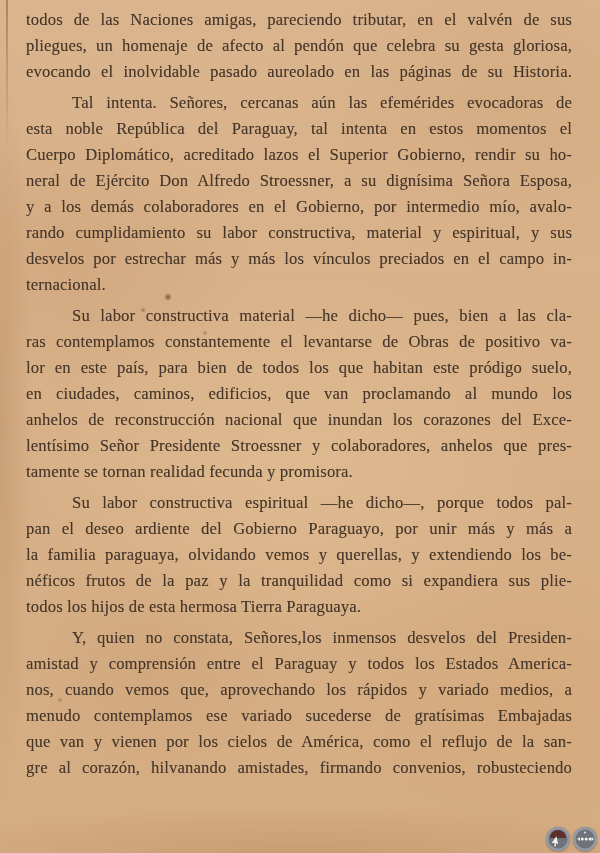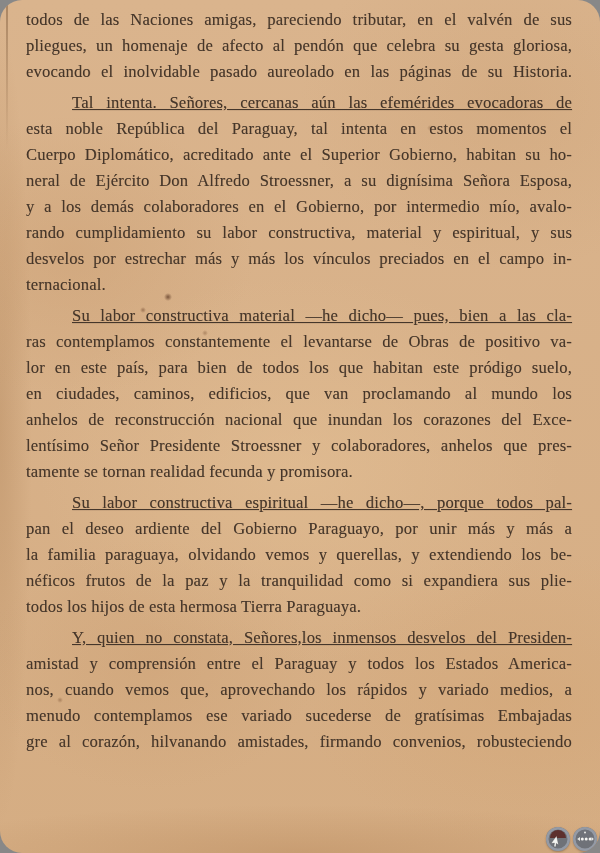--- a/index.html
+++ b/index.html
@@ -18,21 +18,20 @@
       radial-gradient(circle 2px at 60px 700px, rgba(120,80,50,0.45), transparent 3px),
       radial-gradient(circle 2px at 430px 128px, rgba(120,80,50,0.35), transparent 3px),
       radial-gradient(ellipse 260px 200px at 12% 30%, rgba(196,150,105,0.32), transparent 70%),
       radial-gradient(ellipse 300px 240px at 85% 12%, rgba(199,155,110,0.28), transparent 70%),
       radial-gradient(ellipse 350px 260px at 50% 55%, rgba(233,199,155,0.40), transparent 75%),
       radial-gradient(ellipse 240px 180px at 25% 78%, rgba(198,152,106,0.28), transparent 70%),
       radial-gradient(ellipse 300px 200px at 88% 82%, rgba(209,160,108,0.32), transparent 75%),
       radial-gradient(ellipse 500px 60px at 50% 100%, rgba(170,120,75,0.30), transparent 80%),
       radial-gradient(ellipse 40px 500px at 0% 50%, rgba(160,115,72,0.28), transparent 80%),
       linear-gradient(#dab48d, #d5ad83);
-    border-radius: 22px;
   }
   .crease{
     position:absolute;left:6px;top:0;width:2px;height:150px;
     background:linear-gradient(rgba(110,75,45,0.45), rgba(110,75,45,0));
   }
   .content{
     position:absolute;left:0;top:0;right:0;
     padding:7px 28px 0 26px;
     color:#45362a;
     font-size:16.5px;
@@ -42,21 +41,21 @@
   }
   .para{margin:0 0 5px 0;}
   .para:last-child{margin-bottom:0;}
   .line{
     text-align:justify;
     text-align-last:justify;
     text-justify:inter-word;
     white-space:normal;
   }
   .line.no-just{text-align-last:left;}
-  .para.indent .line:first-child{text-indent:46px;text-decoration:underline;}
+  .para.indent .line:first-child{text-indent:46px;}
   .fab-group{
     position:absolute;right:3px;bottom:2px;
     display:flex;gap:3px;align-items:center;
   }
   .fab{
     position:relative;
     width:24px;height:24px;border-radius:50%;
     border:none;padding:0;cursor:pointer;
     background:rgba(97,106,119,0.88);
     box-shadow:inset 0 0 0 2.5px rgba(152,159,170,0.9), 0 1px 2px rgba(60,40,25,0.35);
@@ -77,21 +76,21 @@
 
   <div class="content">
       <div class="para">
         <div class="line">todos de las Naciones amigas, pareciendo tributar, en el valvén de sus</div>
         <div class="line">pliegues, un homenaje de afecto al pendón que celebra su gesta gloriosa,</div>
         <div class="line">evocando el inolvidable pasado aureolado en las páginas de su Historia.</div>
       </div>
       <div class="para indent">
         <div class="line">Tal intenta. Señores, cercanas aún las efemérides evocadoras de</div>
         <div class="line">esta noble República del Paraguay, tal intenta en estos momentos el</div>
-        <div class="line">Cuerpo Diplomático, acreditado ante el Superior Gobierno, habitan su ho-</div>
+        <div class="line">Cuerpo Diplomático, acreditado lazos el Superior Gobierno, rendir su ho-</div>
         <div class="line">neral de Ejército Don Alfredo Stroessner, a su dignísima Señora Esposa,</div>
         <div class="line">y a los demás colaboradores en el Gobierno, por intermedio mío, avalo-</div>
         <div class="line">rando cumplidamiento su labor constructiva, material y espiritual, y sus</div>
         <div class="line">desvelos por estrechar más y más los vínculos preciados en el campo in-</div>
         <div class="line no-just">ternacional.</div>
       </div>
       <div class="para indent">
         <div class="line">Su labor constructiva material —he dicho— pues, bien a las cla-</div>
         <div class="line">ras contemplamos constantemente el levantarse de Obras de positivo va-</div>
         <div class="line">lor en este país, para bien de todos los que habitan este pródigo suelo,</div>
@@ -105,20 +104,21 @@
         <div class="line">pan el deseo ardiente del Gobierno Paraguayo, por unir más y más a</div>
         <div class="line">la familia paraguaya, olvidando vemos y querellas, y extendiendo los be-</div>
         <div class="line">néficos frutos de la paz y la tranquilidad como si expandiera sus plie-</div>
         <div class="line no-just">todos los hijos de esta hermosa Tierra Paraguaya.</div>
       </div>
       <div class="para indent">
         <div class="line">Y, quien no constata, Señores,los inmensos desvelos del Presiden-</div>
         <div class="line">amistad y comprensión entre el Paraguay y todos los Estados America-</div>
         <div class="line">nos, cuando vemos que, aprovechando los rápidos y variado medios, a</div>
         <div class="line">menudo contemplamos ese variado sucederse de gratísimas Embajadas</div>
+        <div class="line">que van y vienen por los cielos de América, como el reflujo de la san-</div>
         <div class="line">gre al corazón, hilvanando amistades, firmando convenios, robusteciendo</div>
       </div>
     </div>
 
   <div class="fab-group">
     <button class="fab">
       <span class="fab-top-red"></span>
       <svg viewBox="0 0 24 24">
         <g transform="translate(10.5,9) rotate(35)">
           <path d="M0 0 L0 9 L2.4 6.8 L4 10 L5.5 9.2 L3.9 6.1 L6.6 6.1 Z" fill="#f5f5f2" stroke="rgba(60,60,60,0.4)" stroke-width="0.4"></path>

